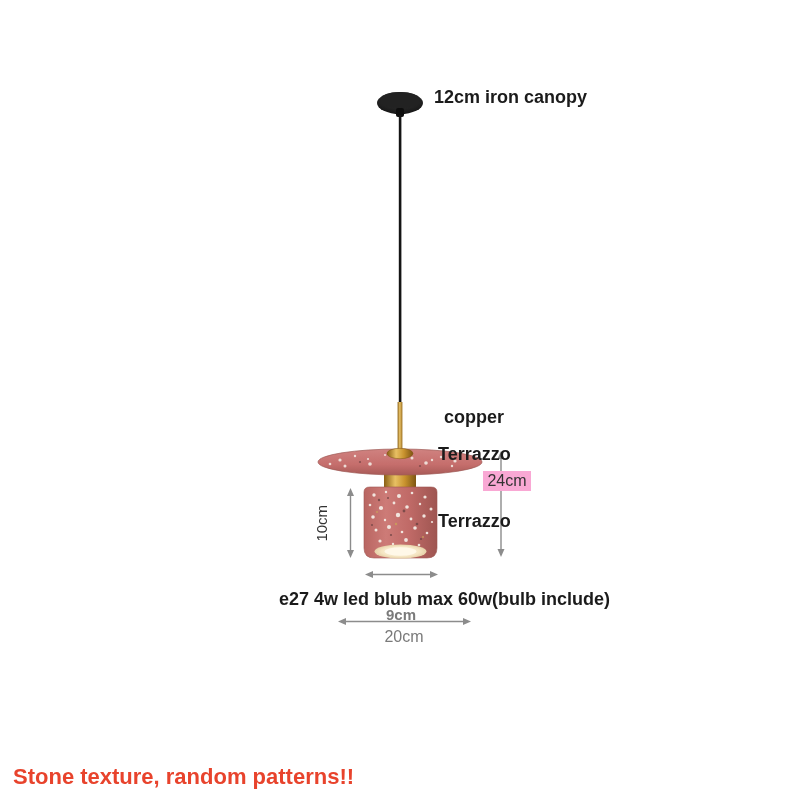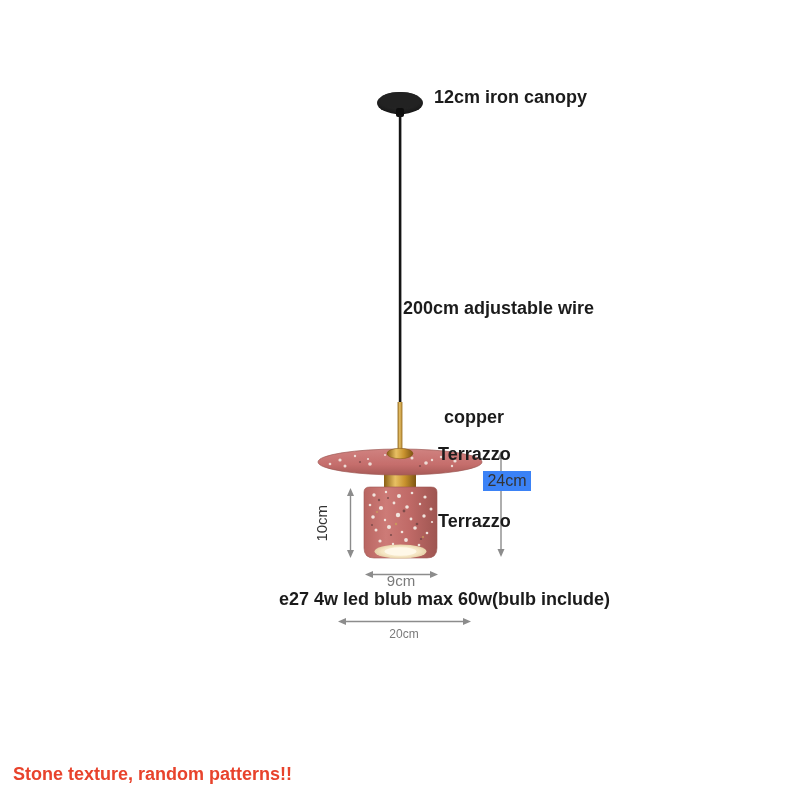--- a/index.html
+++ b/index.html
@@ -26,32 +26,32 @@
     font-size:15px;
     color:#7a7a7a;
     white-space:nowrap;
     line-height:1.1;
     text-align:center;
   }
   .dim-dark{color:#333333;}
   .dim-24{
     width:44px;
     font-size:16px;
-    background:#3b82f6;
+    background:#f9a8d4;
     padding:1px 2px;
   }
   .dim-10{
     width:44px;
     transform:rotate(-90deg);
     transform-origin:center center;
   }
   .footer-note{
     position:absolute;
     font-weight:700;
-    font-size:18px;
+    font-size:22px;
     white-space:nowrap;
   }
 </style>
 </head>
 <body>
 
 <div class="stage">
 
   <svg width="800" height="800" viewBox="0 0 800 800">
     <defs>
@@ -201,33 +201,32 @@
       <g>
         <line x1="344" y1="621.5" x2="465" y2="621.5"></line>
         <polygon points="338,621.5 346,618 346,625" stroke="none"></polygon>
         <polygon points="471,621.5 463,618 463,625" stroke="none"></polygon>
       </g>
     </g>
   </svg>
 
   <div class="label" style="left:434px; top:88px;">12cm iron canopy</div>
 
-  <div class="label" style="left:403px; top:299px;">200cm adjustable wire</div>
 
   <div class="label" style="left:434px; top:408px;margin-left:10px;">copper</div>
 
   <div class="label" style="left:438px; top:445px;">Terrazzo</div>
 
   <div class="dim dim-dark dim-24" style="left:483px; top:471px;">24cm</div>
 
   <div class="label" style="left:438px; top:512px;">Terrazzo</div>
 
   <div class="dim dim-dark dim-10" style="left:300px; top:515px;">10cm</div>
 
-  <div class="dim" style="left:383px; top:573px; width:36px;">9cm</div>
+  <div class="dim" style="left:383px; top:607px; width:36px;font-weight:bold;">9cm</div>
 
   <div class="label" style="left:235px; top:590px;margin-left:44px;">e27 4w led blub max 60w(bulb include)</div>
 
-  <div class="dim" style="left:382px; top:628px; width:44px; font-size:12px;">20cm</div>
+  <div class="dim" style="left:382px; top:628px; width:44px; font-size:16px;">20cm</div>
 
   <div class="footer-note" style="left:13px; top:764px; color:#e8432c;">Stone texture, random patterns!!</div>
 
 </div>
 
 </body></html>

